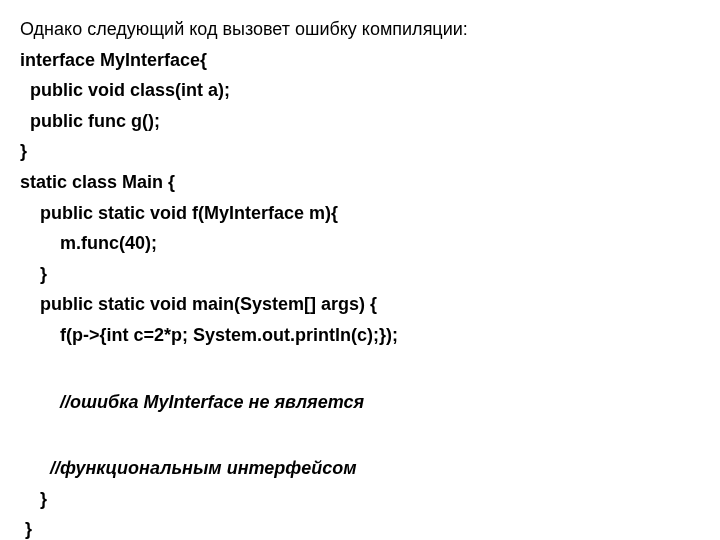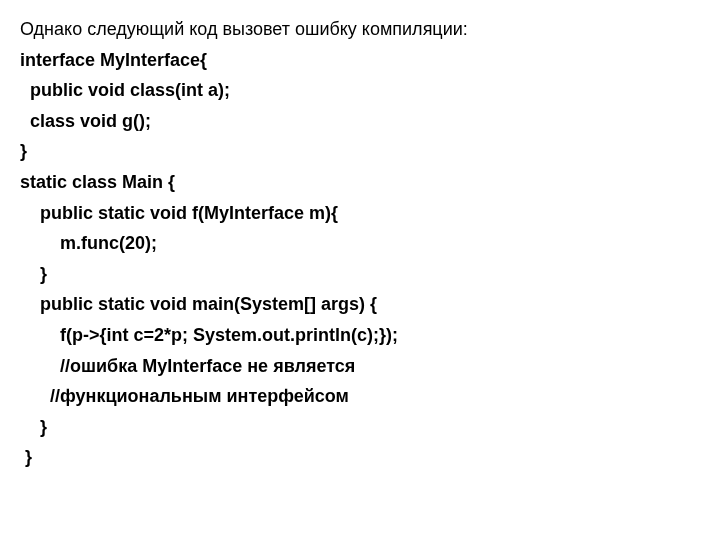--- a/index.html
+++ b/index.html
@@ -14,32 +14,34 @@
     color: #000;
     background: #fff;
   }
   .line {
     white-space: pre;
   }
   .bold {
     font-weight: bold;
   }
   .italic {
+    font-style: italic;
+    margin-top: 36px;
   }
 </style>
 </head>
 <body>
 
 <div class="line">Однако следующий код вызовет ошибку компиляции:</div>
 <div class="line bold">interface MyInterface{</div>
 <div class="line bold">  public void class(int a);</div>
-<div class="line bold">  class void g();</div>
+<div class="line bold">  public func g();</div>
 <div class="line bold">}</div>
 <div class="line bold">static class Main {</div>
 <div class="line bold">    public static void f(MyInterface m){</div>
-<div class="line bold">        m.func(20);</div>
+<div class="line bold">        m.func(40);</div>
 <div class="line bold">    }</div>
 <div class="line bold">    public static void main(System[] args) {</div>
 <div class="line bold">        f(p-&gt;{int c=2*p; System.out.println(c);});</div>
 <div class="line bold italic">        //ошибка MyInterface не является</div>
 <div class="line bold italic">      //функциональным интерфейсом</div>
 <div class="line bold">    }</div>
 <div class="line bold"> }</div>
 
 </body></html>

